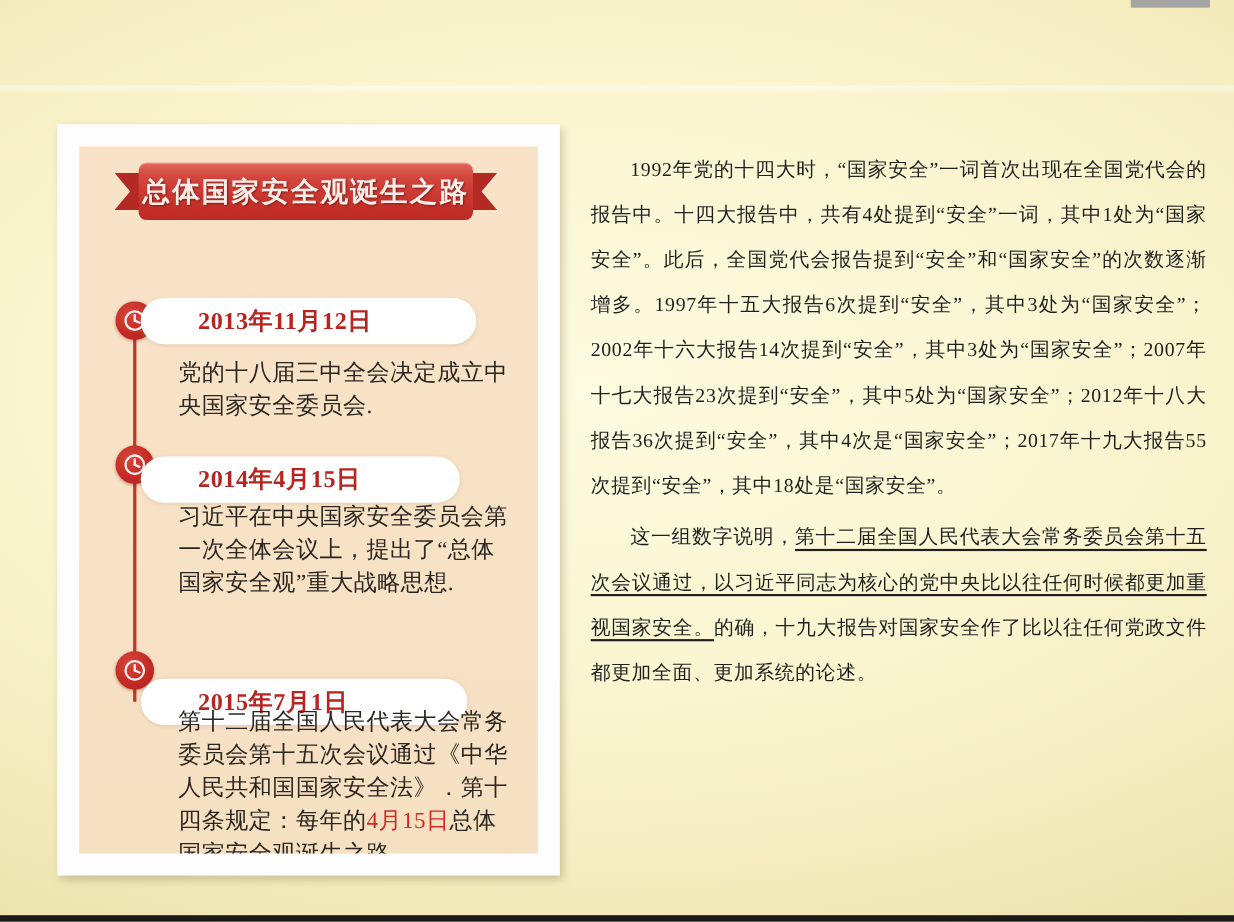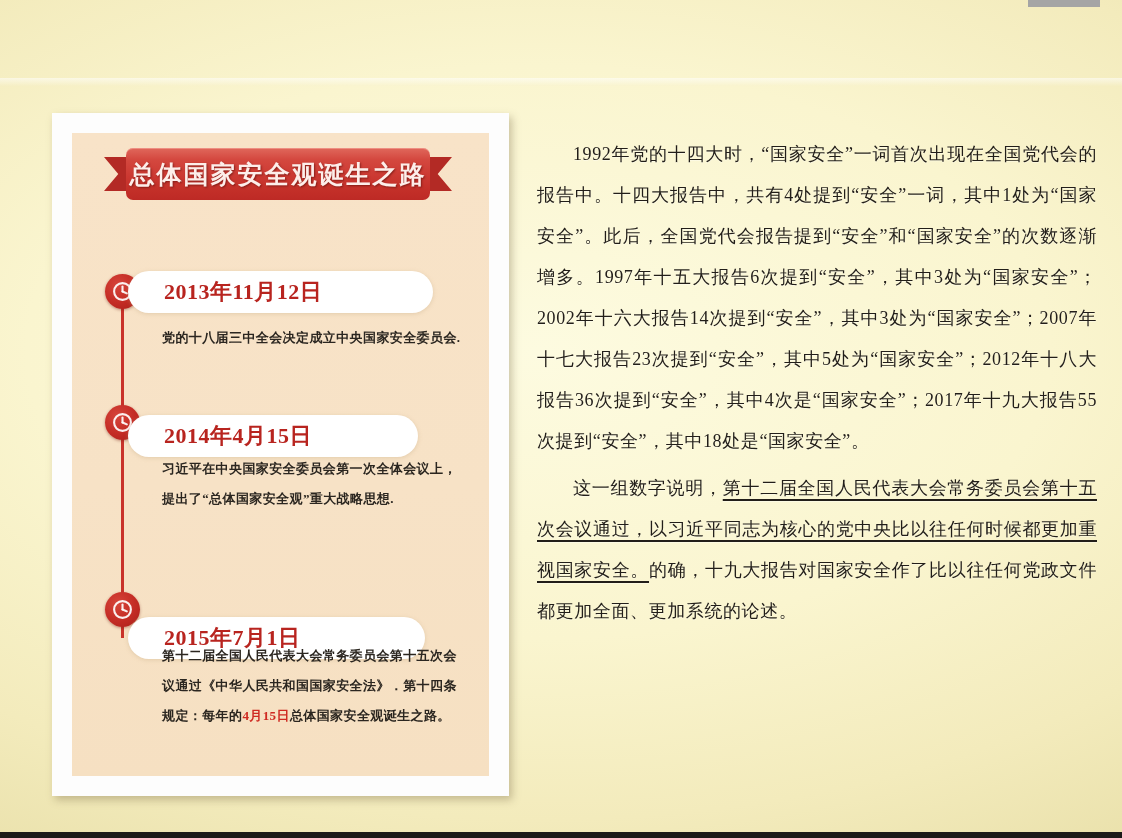--- a/index.html
+++ b/index.html
@@ -158,37 +158,37 @@
     position: absolute;
     left: 56px;
     height: 42px;
     background: #ffffff;
     border-radius: 21px;
     box-shadow: 0 1px 4px rgba(190,160,120,0.35);
     display: flex;
     align-items: center;
   }
   .tl-date {
-    padding-left: 36px;
+    padding-left: 52px;
     font-size: 22px;
     font-weight: bold;
     color: #b8241f;
     letter-spacing: 0.5px;
     white-space: nowrap;
     font-family: "Liberation Serif", "DejaVu Serif", serif;
   }
 
   .tl-desc {
     position: absolute;
     left: 90px;
     width: 300px;
-    font-size: 13px;
+    font-size: 21px;
     line-height: 30px;
     color: #2b2620;
-    font-weight: bold;
+    font-weight: normal;
     letter-spacing: 0.4px;
     font-family: "Liberation Serif", "DejaVu Serif", serif;
   }
   .hl-red { color: #cf2a22; }
 
   
   .article {
     position: absolute;
     left: 537px; top: 134px;
     width: 560px;

